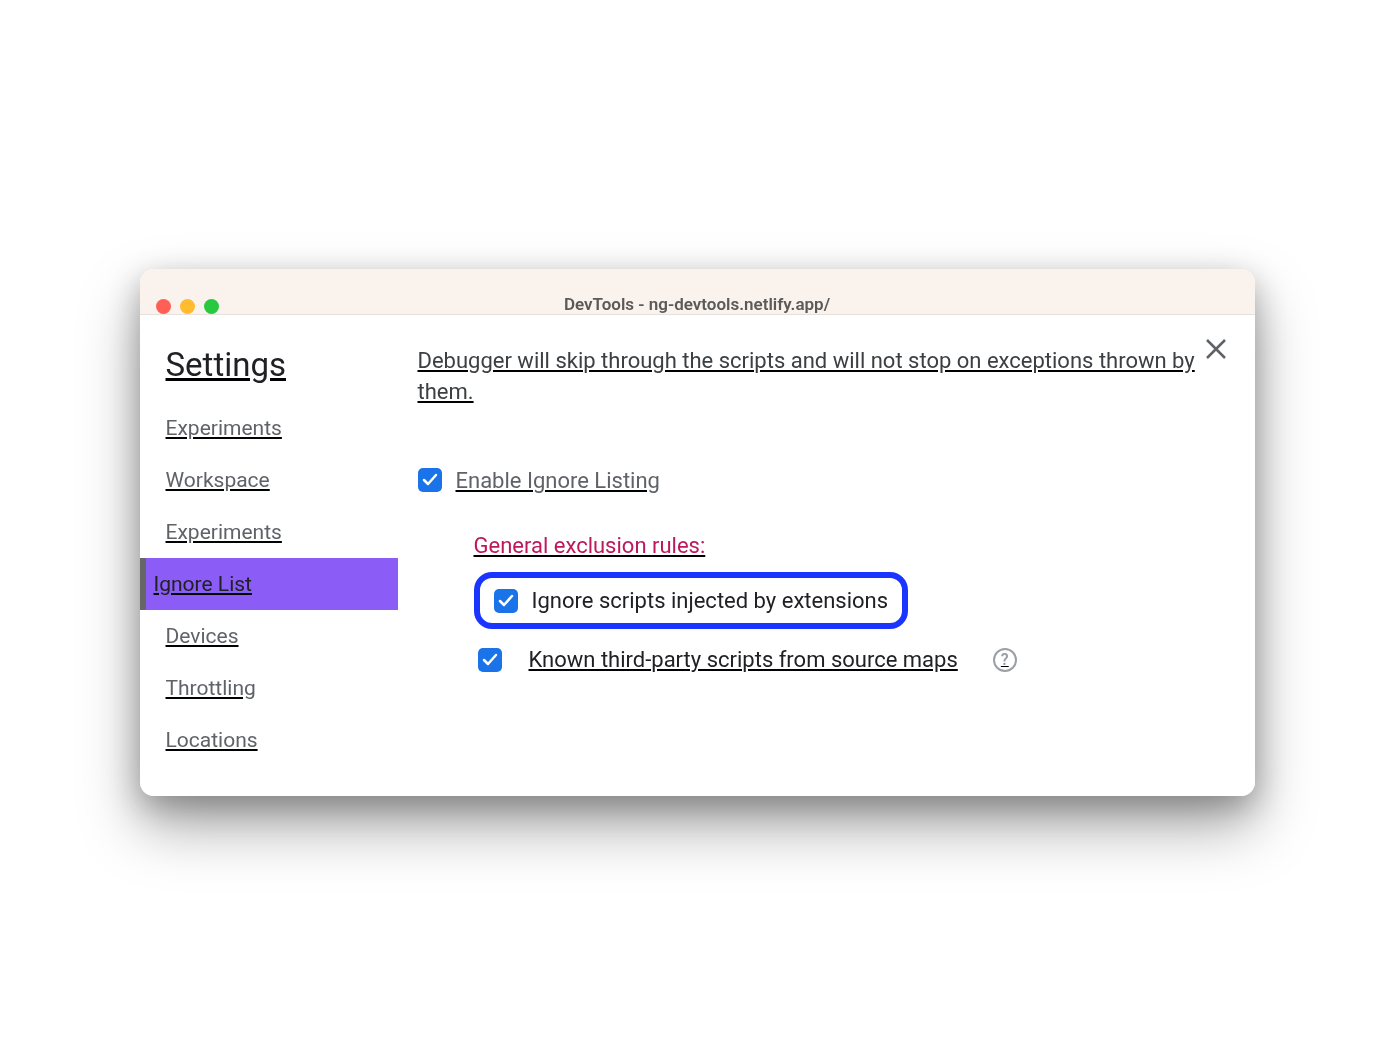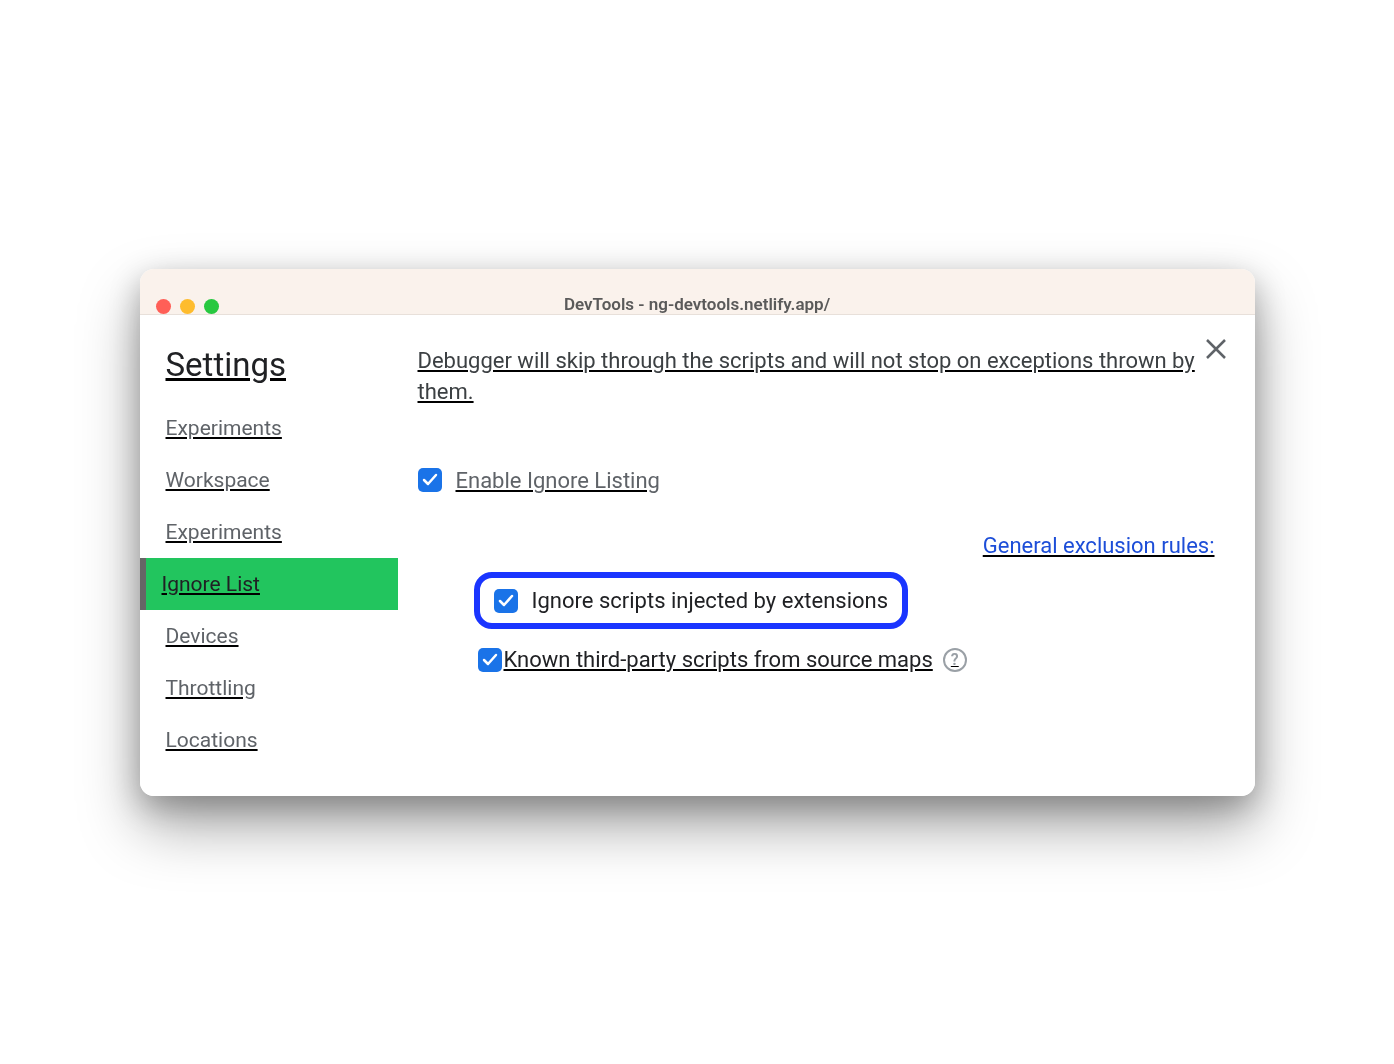--- a/index.html
+++ b/index.html
@@ -69,24 +69,24 @@
       color: #202124;
       padding: 0 26px 18px 26px;
     }
     .sidebar-item {
       font-size: 21px;
       color: #5f6368;
       padding: 14px 26px;
       cursor: pointer;
     }
     .sidebar-item.active {
-      background: #22c55e;
+      background: #8b5cf6;
       color: #202124;
       border-left: 6px solid #666;
-      padding-left: 16px;
+      padding-left: 8px;
     }
     .main {
       flex: 1;
       padding: 30px 40px 60px 20px;
       position: relative;
     }
     .close-btn {
       position: absolute;
       top: 22px;
       right: 28px;
@@ -136,37 +136,36 @@
     }
     .checkbox-label.dark {
       color: #202124;
     }
     .subsection {
       margin-top: 40px;
       padding-left: 56px;
     }
     .subsection-title {
       font-size: 22px;
-      color: #1d4ed8;
+      color: #be185d;
       margin-bottom: 14px;
-      text-align: right;
     }
     .highlighted {
       border: 6px solid #1a35ff;
       border-radius: 18px;
       padding: 10px 14px;
       display: inline-flex;
       align-items: center;
       gap: 14px;
       margin-bottom: 14px;
     }
     .rule-row {
       display: flex;
       align-items: center;
-      gap: 2px;
+      gap: 27px;
       padding: 4px 4px;
     }
     .help-icon {
       width: 24px;
       height: 24px;
       border: 2px solid #9aa0a6;
       border-radius: 50%;
       display: inline-flex;
       align-items: center;
       justify-content: center;

